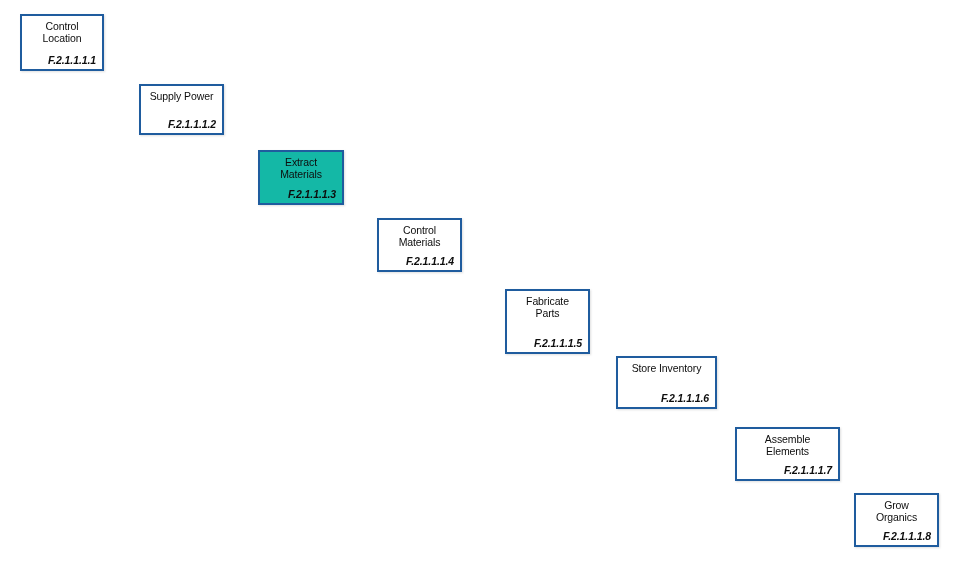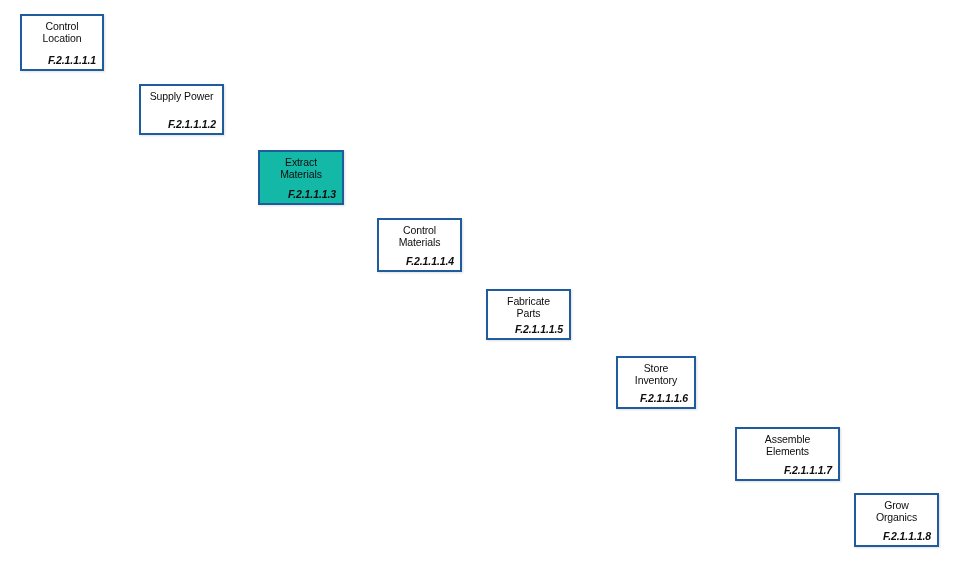--- a/index.html
+++ b/index.html
@@ -63,25 +63,25 @@
     <div class="fn-box" style="left: 258px; top: 150px; width: 86px; height: 55px; border-color: rgb(31, 92, 158); background: #14b8a6;">
       <div class="fn-title" style="color: rgb(13, 13, 13);">Extract
 Materials</div>
       <div class="fn-code" style="color: rgb(13, 13, 13);">F.2.1.1.1.3</div>
     </div>
     <div class="fn-box" style="left: 377px; top: 218px; width: 85px; height: 54px; border-color: rgb(31, 92, 158); background: rgb(255, 255, 255);">
       <div class="fn-title" style="color: rgb(13, 13, 13);">Control
 Materials</div>
       <div class="fn-code" style="color: rgb(13, 13, 13);">F.2.1.1.1.4</div>
     </div>
-    <div class="fn-box" style="left: 486px; top: 289px; width: 85px; height: 51px; border-color: rgb(31, 92, 158); background: rgb(255, 255, 255);">
+    <div class="fn-box" style="left: 505px; top: 289px; width: 85px; height: 65px; border-color: rgb(31, 92, 158); background: rgb(255, 255, 255);">
       <div class="fn-title" style="color: rgb(13, 13, 13);">Fabricate Parts</div>
       <div class="fn-code" style="color: rgb(13, 13, 13);">F.2.1.1.1.5</div>
     </div>
-    <div class="fn-box" style="left: 616px; top: 356px; width: 80px; height: 53px; border-color: rgb(31, 92, 158); background: rgb(255, 255, 255);">
+    <div class="fn-box" style="left: 616px; top: 356px; width: 101px; height: 53px; border-color: rgb(31, 92, 158); background: rgb(255, 255, 255);">
       <div class="fn-title" style="color: rgb(13, 13, 13);">Store Inventory</div>
       <div class="fn-code" style="color: rgb(13, 13, 13);">F.2.1.1.1.6</div>
     </div>
     <div class="fn-box" style="left: 735px; top: 427px; width: 105px; height: 54px; border-color: rgb(31, 92, 158); background: rgb(255, 255, 255);">
       <div class="fn-title" style="color: rgb(13, 13, 13);">Assemble
 Elements</div>
       <div class="fn-code" style="color: rgb(13, 13, 13);">F.2.1.1.1.7</div>
     </div>
     <div class="fn-box" style="left: 854px; top: 493px; width: 85px; height: 54px; border-color: rgb(31, 92, 158); background: rgb(255, 255, 255);">
       <div class="fn-title" style="color: rgb(13, 13, 13);">Grow

